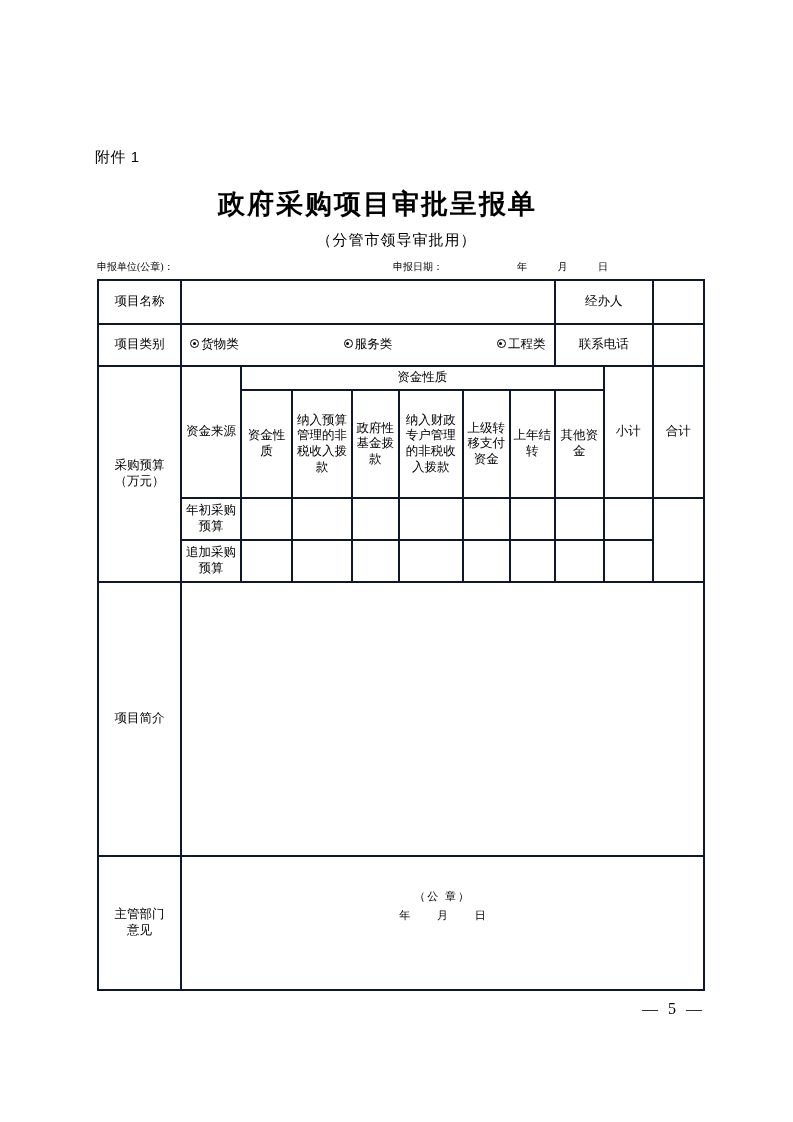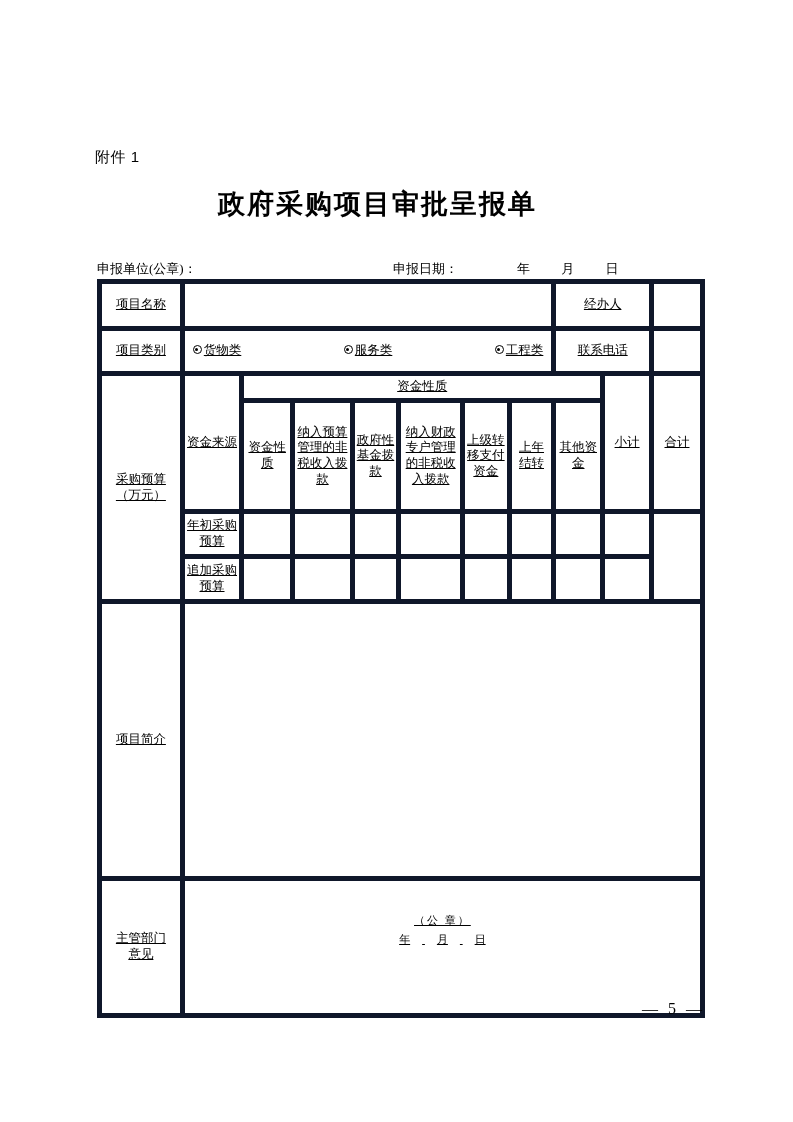--- a/index.html
+++ b/index.html
@@ -47,21 +47,21 @@
     width: 793px;
     text-align: center;
     font-size: 15px;
     letter-spacing: 1px;
   }
   .meta-row {
     position: absolute;
     left: 97px;
     top: 260px;
     width: 608px;
-    font-size: 13px;
+    font-size: 10px;
     height: 18px;
   }
   .meta-left {
     position: absolute;
     left: 0;
     top: 0;
   }
   .meta-mid {
     position: absolute;
     left: 296px;
@@ -76,27 +76,26 @@
   .meta-ymd span { margin-right: 26px; }
   table.form {
     position: absolute;
     left: 97px;
     top: 279px;
     width: 608px;
     border-collapse: collapse;
     table-layout: fixed;
   }
   table.form td {
-    border: 5px solid #0f172a;
+    border: 2px solid #0f172a;
     font-size: 12.5px;
     text-align: center;
     vertical-align: middle;
     padding: 1px 2px;
     line-height: 1.25;
-    text-decoration: underline;
   }
   .lbl { font-size: 12.5px; }
   .cat-options {
     display: flex;
     justify-content: space-between;
     align-items: center;
     font-size: 12.5px;
     padding: 0 6px;
   }
   .cat-options .opt { white-space: nowrap; }
@@ -143,20 +142,21 @@
   }
 </style>
 </head>
 <body>
 
 <div class="page">
 
   <div class="attachment-label">附件 1</div>
 
   <div class="doc-title">政府采购项目审批呈报单</div>
+  <div class="doc-subtitle">（分管市领导审批用）</div>
 
   <div class="meta-row">
     <span class="meta-left">申报单位(公章)：</span>
     <span class="meta-mid">申报日期：</span>
     <span class="meta-ymd">
       <span>年</span>
       <span>月</span>
       <span>日</span>
     </span>
   </div>

